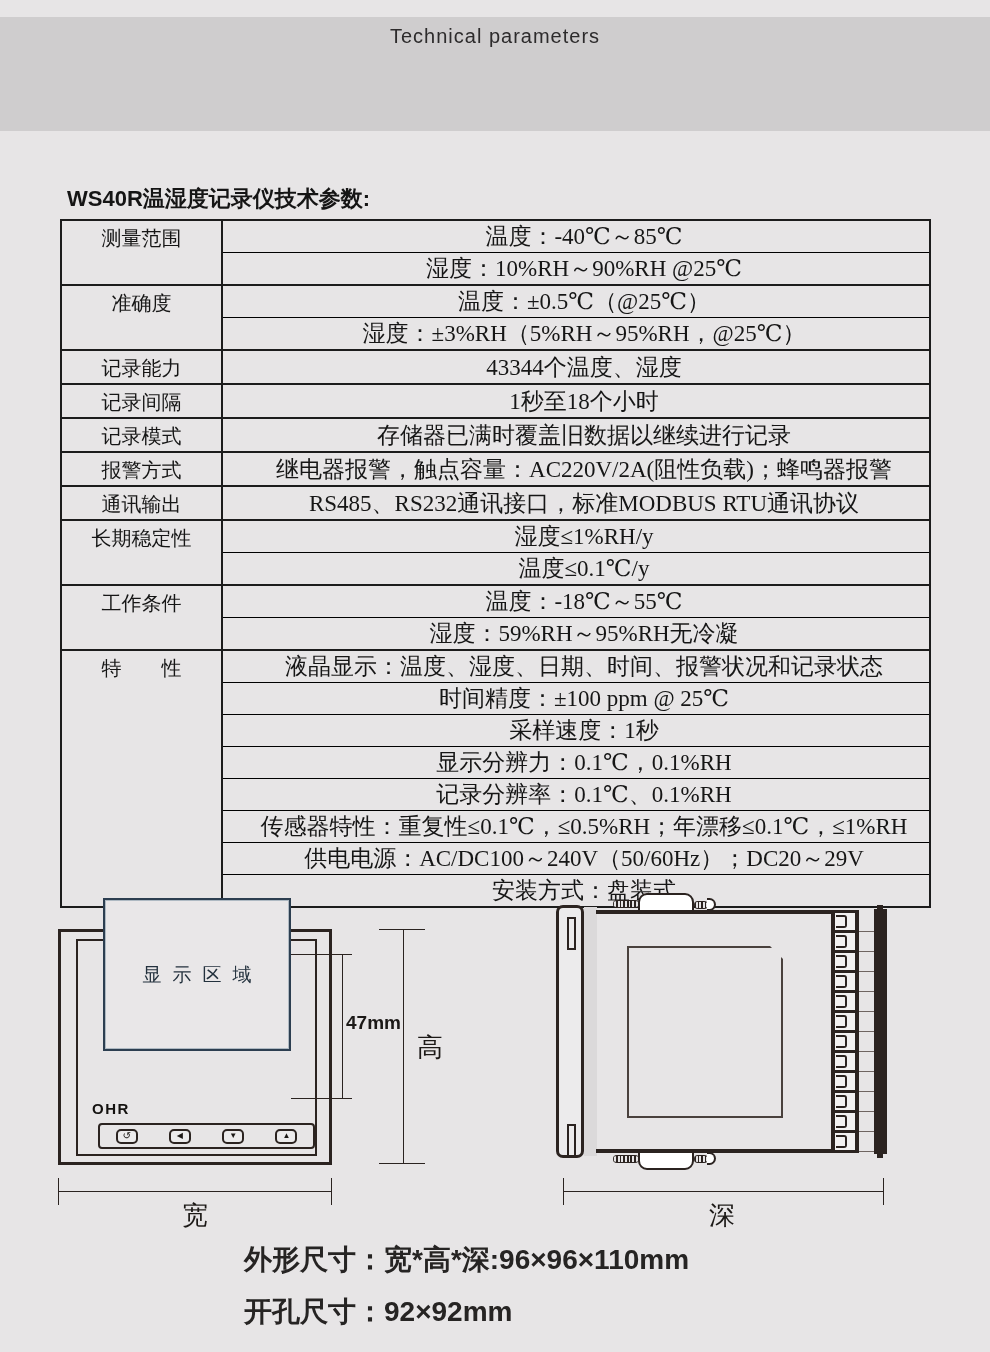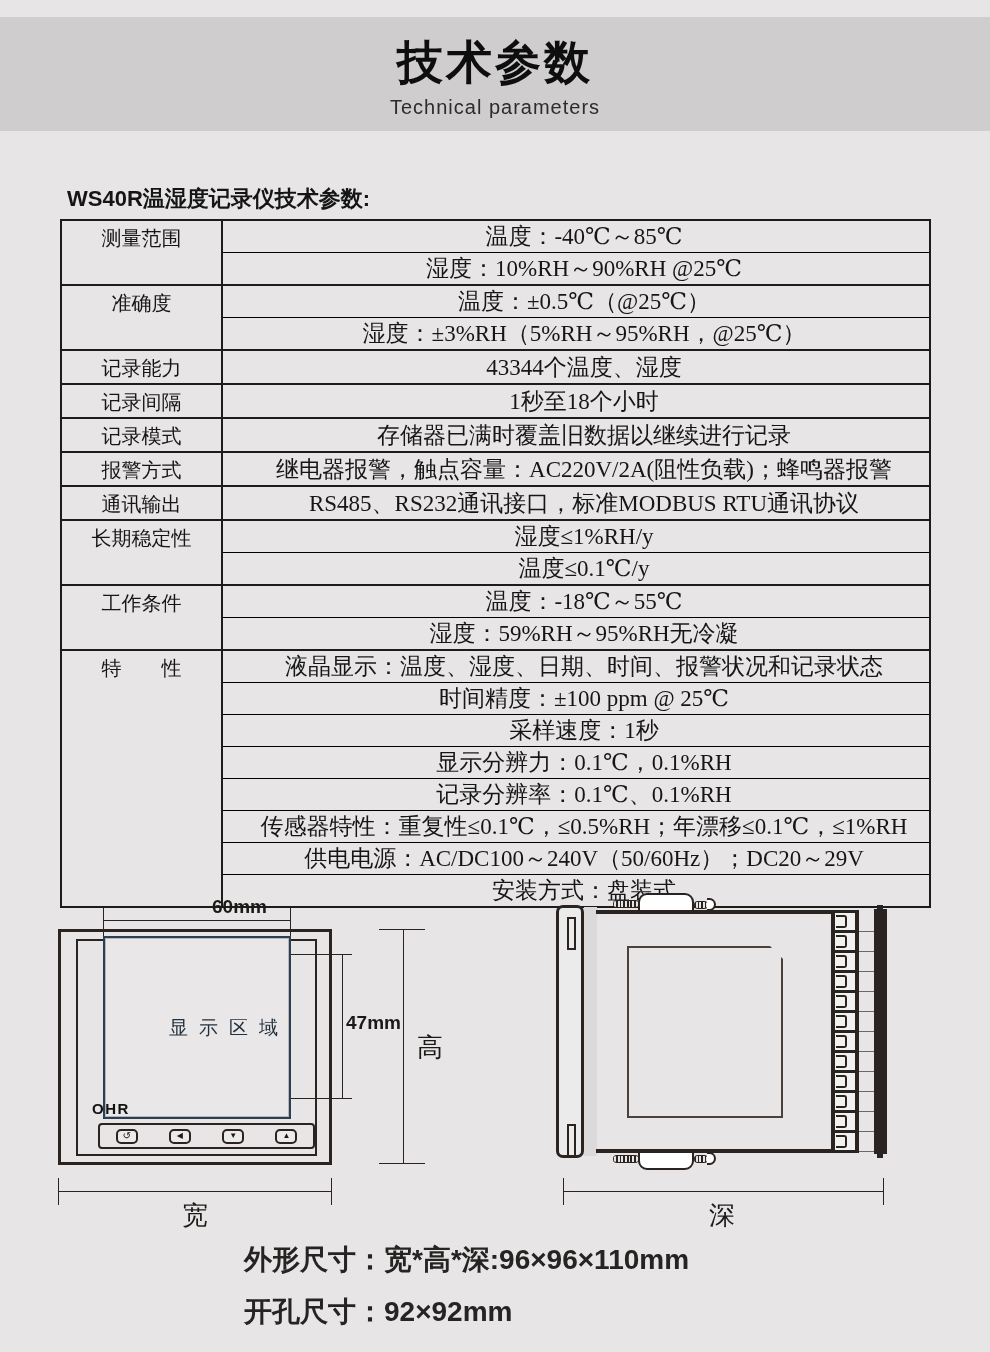--- a/index.html
+++ b/index.html
@@ -51,23 +51,23 @@
   .hline{position:absolute;height:1px;background:#2b2320;}
   .vline{position:absolute;width:1px;background:#2b2320;}
   .dim-label{position:absolute;color:#1c1917;}
   .mm{font-size:19px;font-weight:bold;font-family:"Liberation Sans",sans-serif;}
   .cjk-dim{font-size:26px;font-family:"Liberation Serif","DejaVu Serif",serif;}
   
   .fv-outer{position:absolute;left:58px;top:929px;width:274px;height:236px;
     border:3px solid #2b2320;box-sizing:border-box;}
   .fv-inner{position:absolute;left:76px;top:939px;width:241px;height:217px;
     border:2px solid #2b2320;box-sizing:border-box;}
-  .fv-screen{position:absolute;left:103px;top:936px;width:188px;height:183px;
+  .fv-screen{position:absolute;left:103px;top:898px;width:188px;height:153px;
     border:2px solid #2c3e50;box-shadow:inset 0 0 0 1px #aeb9c2;box-sizing:border-box;
-    display:flex;align-items:center;justify-content:flex-end;background:#e9e7e8;}
+    display:flex;align-items:center;justify-content:center;background:#e9e7e8;}
   .fv-screen-label{
     font-family:"Liberation Serif","DejaVu Serif",serif;
     font-size:19px;letter-spacing:11px;padding-left:11px;color:#23313d;
   }
   .fv-logo{position:absolute;left:92px;top:1100px;
     font-size:15px;font-weight:900;letter-spacing:1.5px;color:#141210;}
   .fv-btnbar{position:absolute;left:98px;top:1123px;width:217px;height:26px;
     border:2px solid #2b2320;border-radius:4px;box-sizing:border-box;
     display:flex;align-items:center;justify-content:space-around;}
   .fv-btn{width:22px;height:15px;border:2px solid #2b2320;border-radius:5px;
@@ -110,21 +110,20 @@
     position:absolute;left:244px;font-size:28px;font-weight:bold;color:#262423;
     font-family:"Liberation Sans","DejaVu Sans",sans-serif;
   }
 </style>
 </head>
 <body>
 
 <div class="page">
 
   <div class="band">
-    <div class="title">技术参数</div>
     <div class="subtitle">Technical parameters</div>
   </div>
 
   <div class="spec-heading">WS40R温湿度记录仪技术参数:</div>
   <table class="spec">
     <tbody>
         <tr class="group-start">
           <td class="label" rowspan="2">测量范围</td>
           <td class="value">温度：-40℃～85℃</td>
         </tr>

